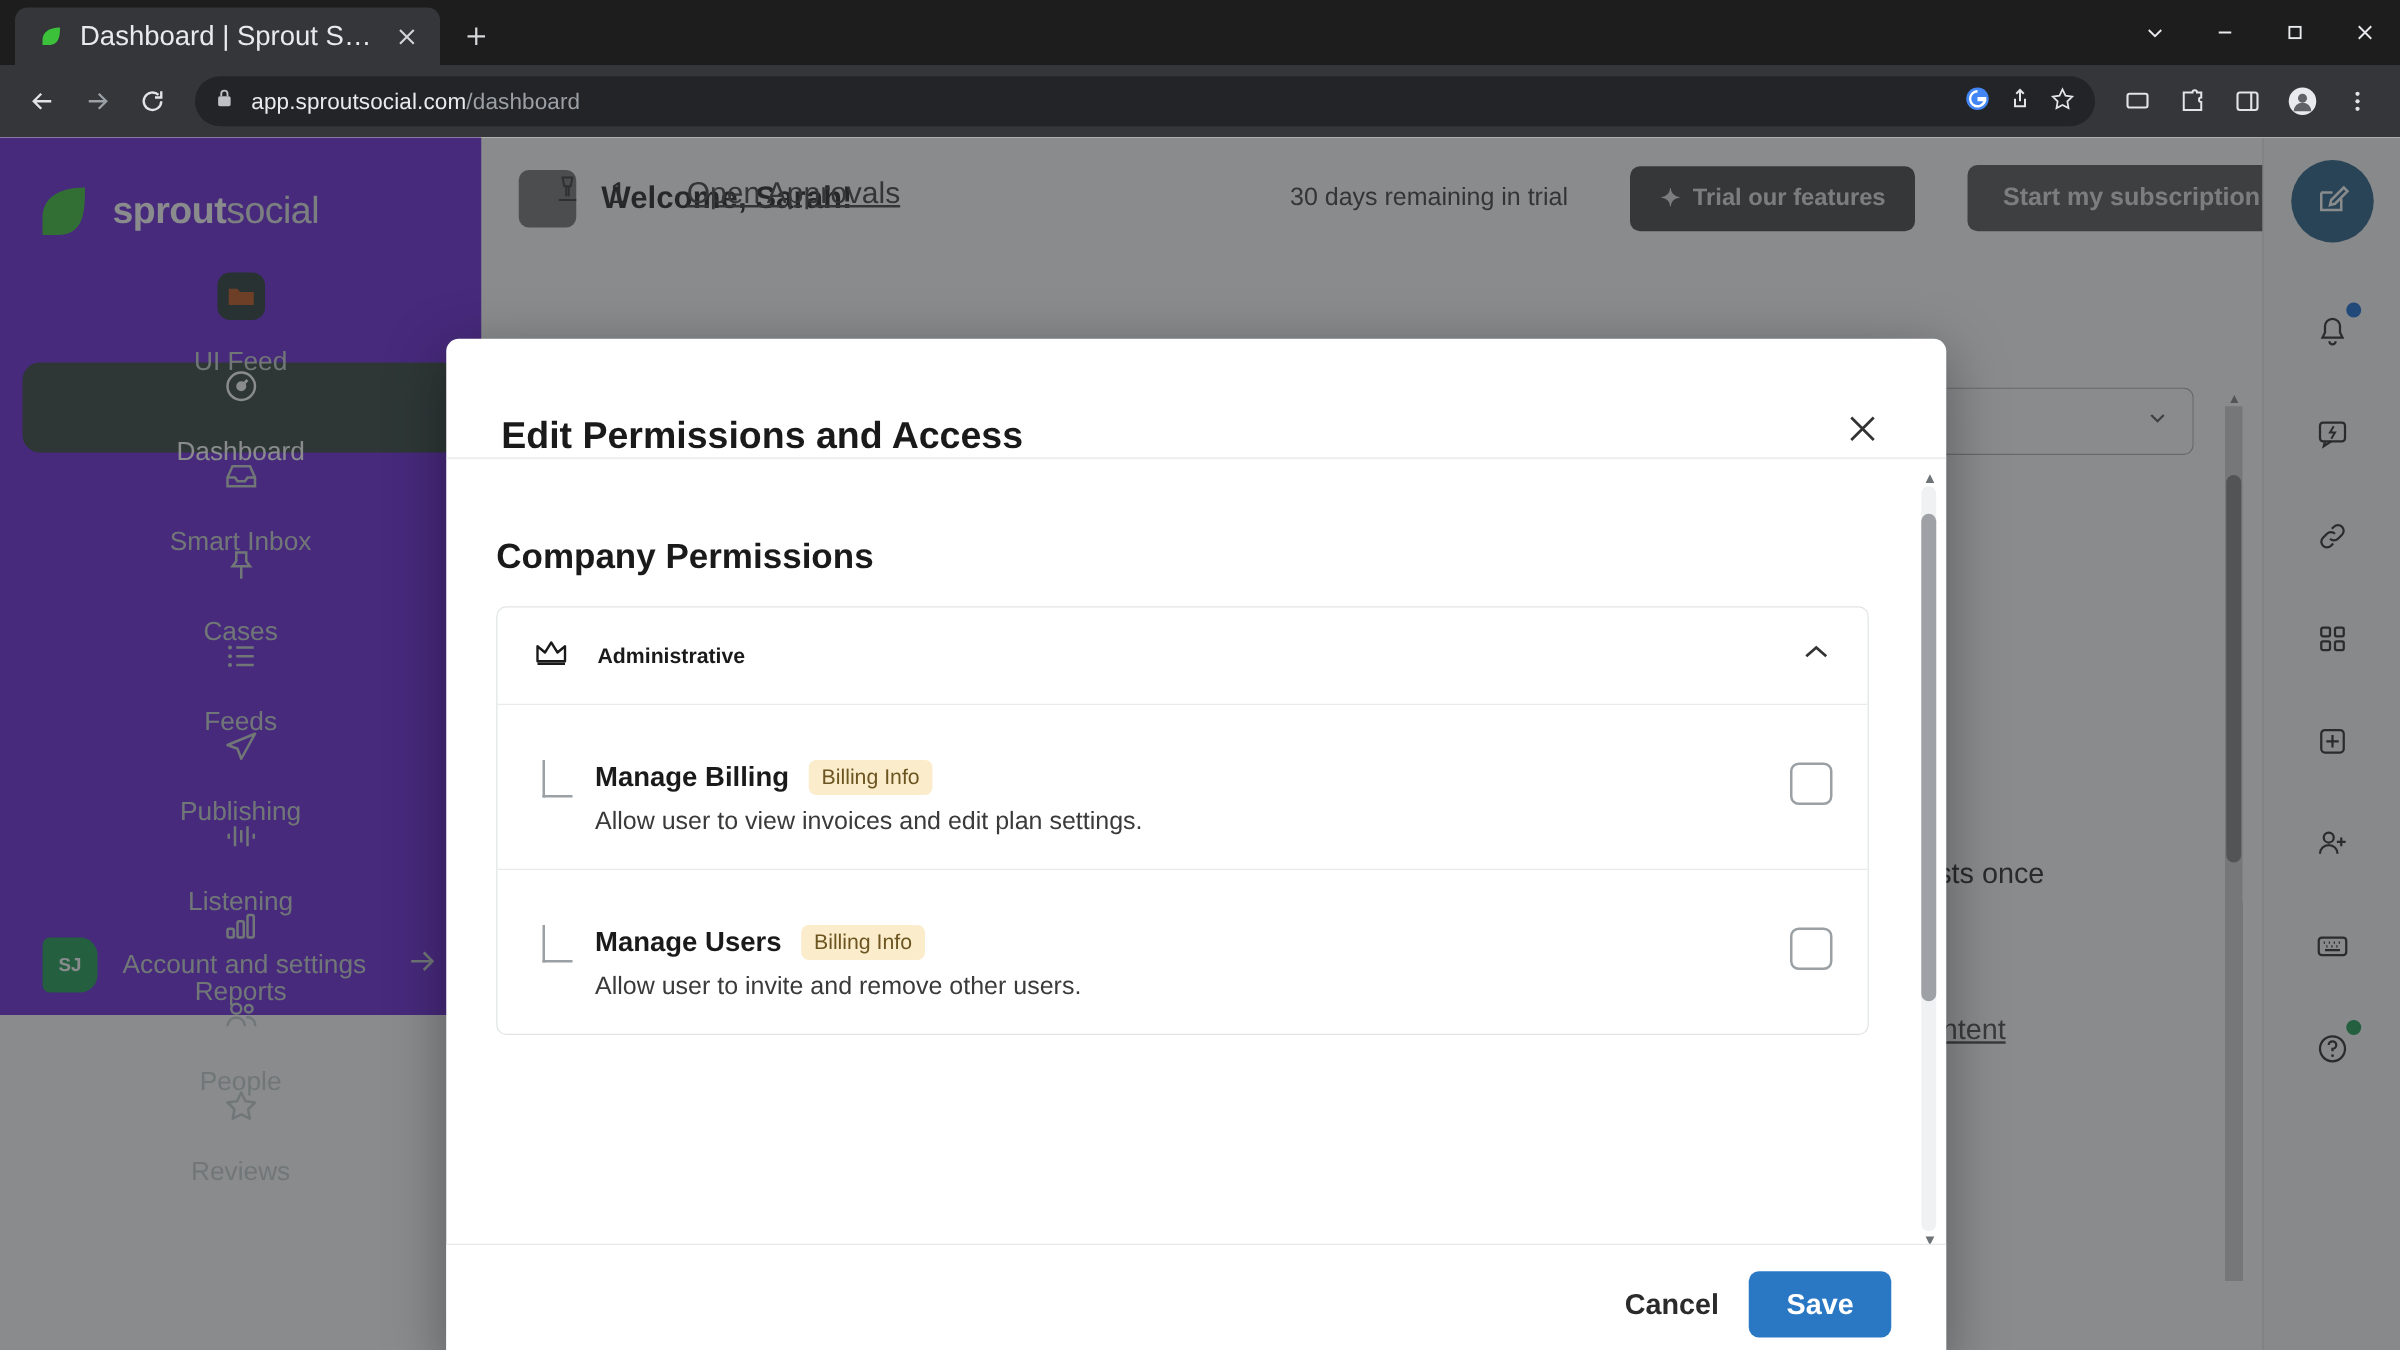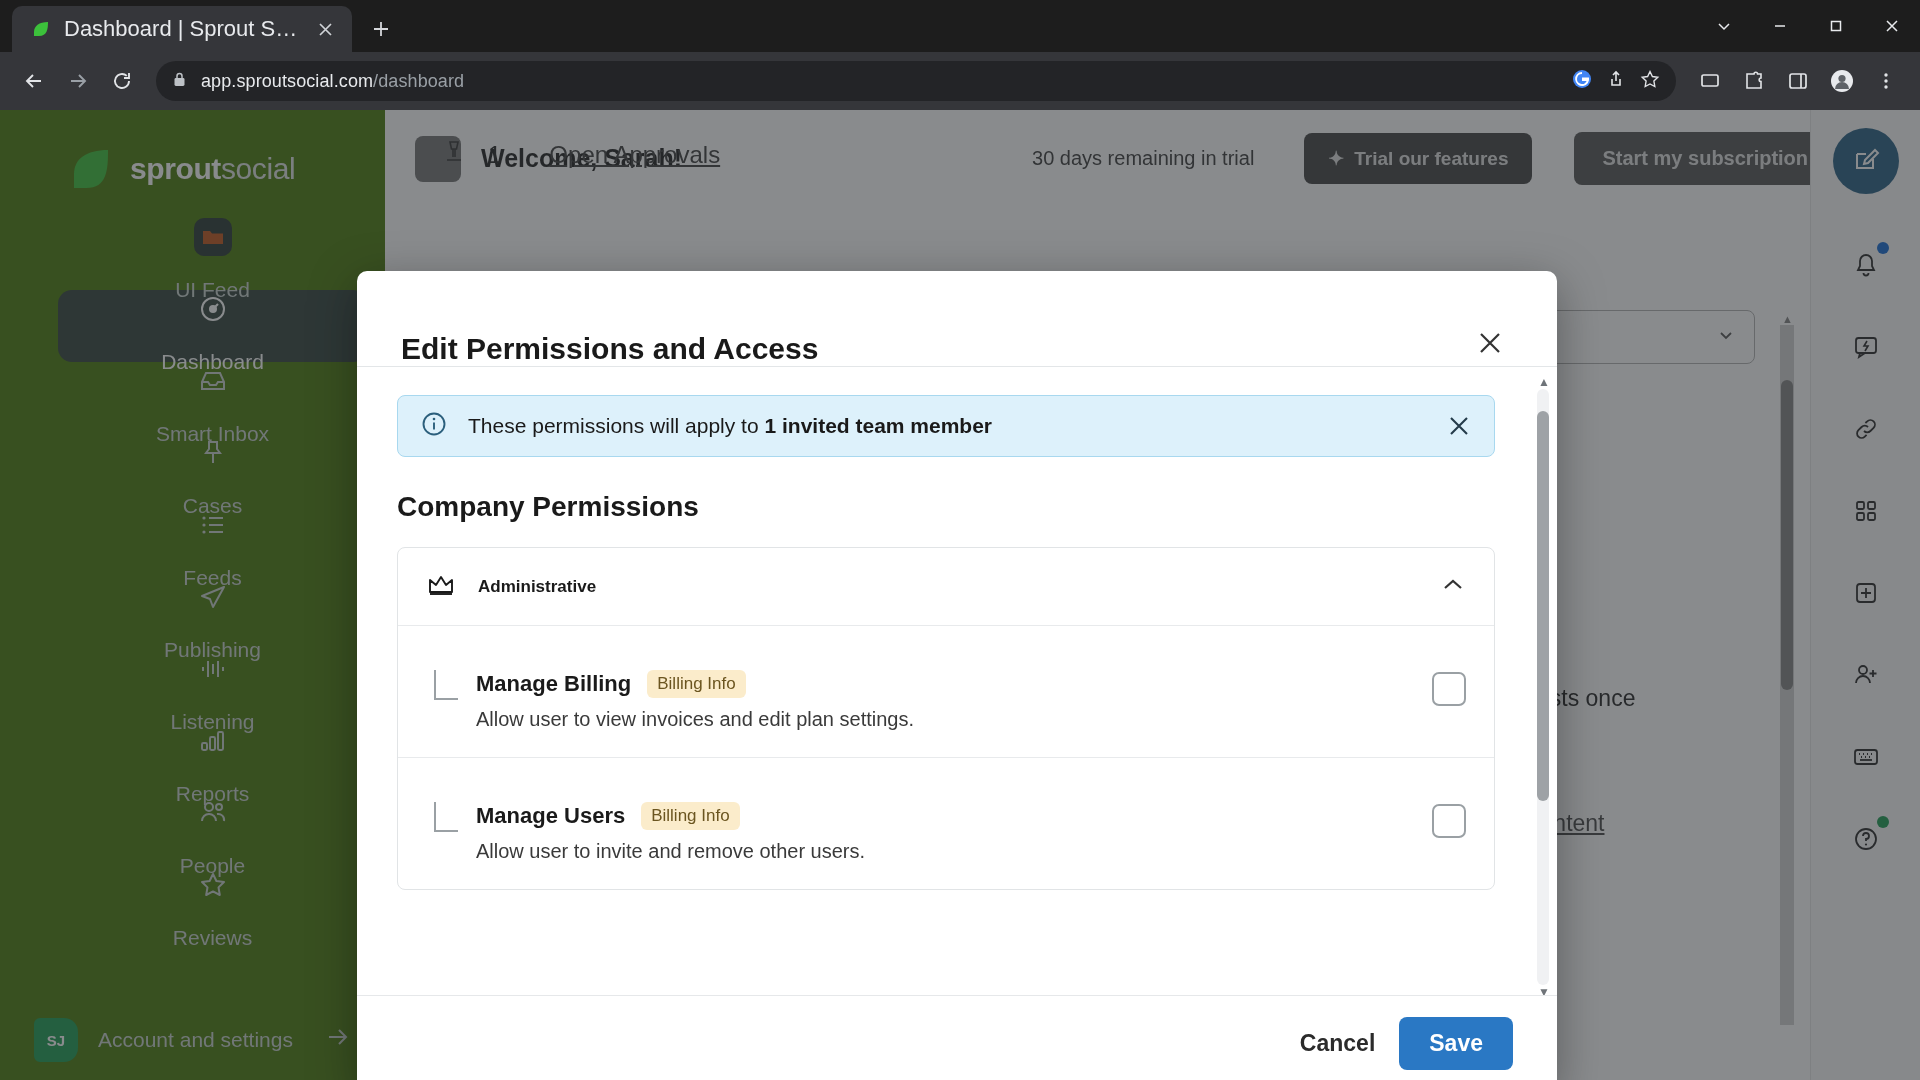--- a/index.html
+++ b/index.html
@@ -70,25 +70,24 @@
   
   .app {
     position: absolute; top: 110px; left: 0;
     width: 1920px; height: 970px; background: #ffffff;
     overflow: hidden;
   }
 
   
   .sidebar {
     position: absolute; top: 0; left: 0;
-    width: 385px; height: 970px;
-    background: #4d7c0f;
+    width: 385px; height: 702px;
+    background: #6d28d9;
     padding-top: 22px;
     z-index: 3;
-    padding-left: 40px;
   }
   .brand { display: flex; align-items: center; gap: 16px; padding: 14px 0 26px 28px; }
   .brand-logo { width: 46px; height: 46px; }
   .brand-name { font-size: 30px; color: #ffffff; letter-spacing: -0.4px; }
   .brand-name b { font-weight: 700; }
   .brand-name span { font-weight: 300; color: #dfe4e2; }
 
   .nav-item {
     height: 72px; margin: 0 18px; padding: 0 16px;
     display: flex; align-items: center; gap: 22px;
@@ -629,35 +628,20 @@
         <div class="modal-title">Edit Permissions and Access</div>
         <div class="modal-x">
           <svg width="28" height="28" viewBox="0 0 28 28">
               <path d="M5 5 L23 23 M23 5 L5 23" stroke="#333" stroke-width="2.2"></path>
             </svg>
         </div>
       </div>
 
       <div class="modal-body">
 
-        <div class="banner">
-          <span>
-            <svg width="28" height="28" viewBox="0 0 28 28">
-                <circle cx="14" cy="14" r="10.5" stroke="#2b5f7c" stroke-width="1.9" fill="none"></circle>
-                <circle cx="14" cy="9" r="1.3" fill="#2b5f7c"></circle>
-                <path d="M14 12.5v7" stroke="#2b5f7c" stroke-width="1.9"></path>
-              </svg>
-          </span>
-          <span class="banner-txt"><span>These permissions will apply to </span><b>1 invited team member</b></span>
-          <span class="banner-x">
-            <svg width="26" height="26" viewBox="0 0 26 26">
-                <path d="M5 5 L21 21 M21 5 L5 21" stroke="#243b4a" stroke-width="2.1"></path>
-              </svg>
-          </span>
-        </div>
 
         <div class="section-title">Company Permissions</div>
 
         <div class="group-card">
           <div class="group-head">
             <span>
               <svg width="30" height="26" viewBox="0 0 30 26">
                   <path d="M4 20V8l6 5 5-8 5 8 6-5v12z" stroke="#1a1a1a" stroke-width="1.9" fill="none" stroke-linejoin="round"></path>
                   <path d="M4 22h22" stroke="#1a1a1a" stroke-width="1.9"></path>
                 </svg>

